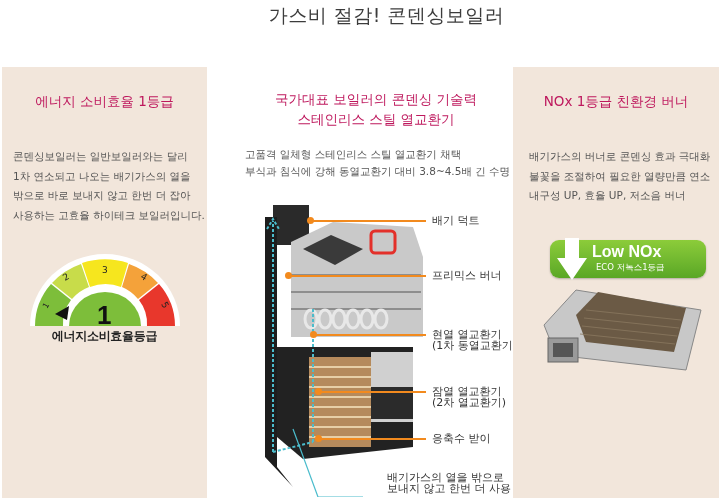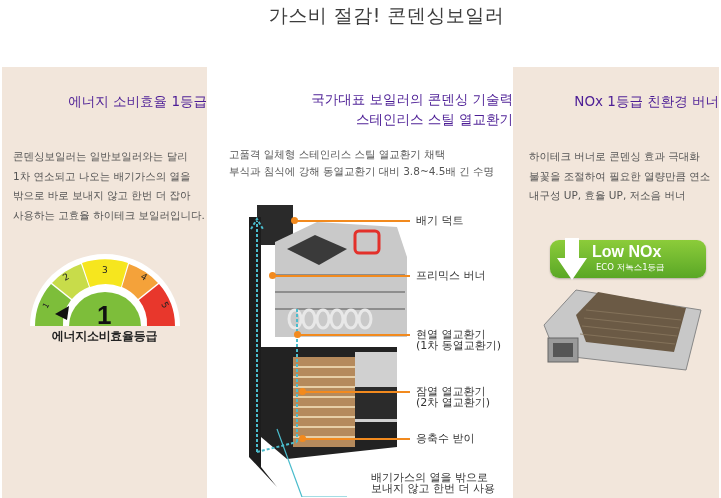--- a/index.html
+++ b/index.html
@@ -11,25 +11,25 @@
   }
   .title {
     position:absolute; left:0; top:3px; width:721px; text-align:center;
     font-size:19px; color:#3c3c3c; letter-spacing:0.5px; font-weight:normal;margin-left:26px;
   }
   .panel {
     position:absolute; top:67px; height:431px; background:#f2e6db;
   }
   .panel-left { left:2px; width:205px; }
   .panel-right { left:513px; width:206px; }
-  .panel-center { left:207px; width:306px; top:67px; height:431px; background:#fff; }
+  .panel-center { left:223px; width:306px; top:67px; height:431px; background:#fff; }
 
   .ptitle {
-    position:absolute; left:0; width:100%; text-align:right;
-    font-size:13.5px; color:#4c1d95; line-height:20px;
+    position:absolute; left:0; width:100%; text-align:center;
+    font-size:13.5px; color:#be185d; line-height:20px;
   }
   .pdesc {
     position:absolute; font-size:10.5px; color:#555; line-height:19.5px;
     white-space:nowrap;
   }
 
   
   .gauge { position:absolute; left:25px; top:254px; width:160px; height:90px; }
   .gauge-label {
     position:absolute; left:0; width:205px; top:330px; text-align:center;
@@ -183,21 +183,21 @@
 
   <div class="callout" style="left:164px; top:405px;">
     <div>배기가스의 열을 밖으로</div>
     <div>보내지 않고 한번 더 사용</div>
   </div>
 </div>
 
 <div class="panel panel-right">
   <div class="ptitle" style="top:24px;">NOx 1등급 친환경 버너</div>
   <div class="pdesc" style="left:16px; top:80px;">
-    <div>하이테크 버너로 콘덴싱 효과 극대화</div>
+    <div>배기가스의 버너로 콘덴싱 효과 극대화</div>
     <div>불꽃을 조절하여 필요한 열량만큼 연소</div>
     <div>내구성 UP, 효율 UP, 저소음 버너</div>
   </div>
 </div>
 
 <svg class="burner" viewBox="0 0 170 110">
   <path d="M8,55 L40,20 L165,40 L150,100 L20,85 Z" fill="#c8c8c8" stroke="#888" stroke-width="1"></path>
   <path d="M40,45 L62,22 L150,38 L138,82 L50,72 Z" fill="#6b5a45"></path>
   <g stroke="#8a7860" stroke-width="0.8">
     <line x1="50" y1="40" x2="145" y2="50"></line>

